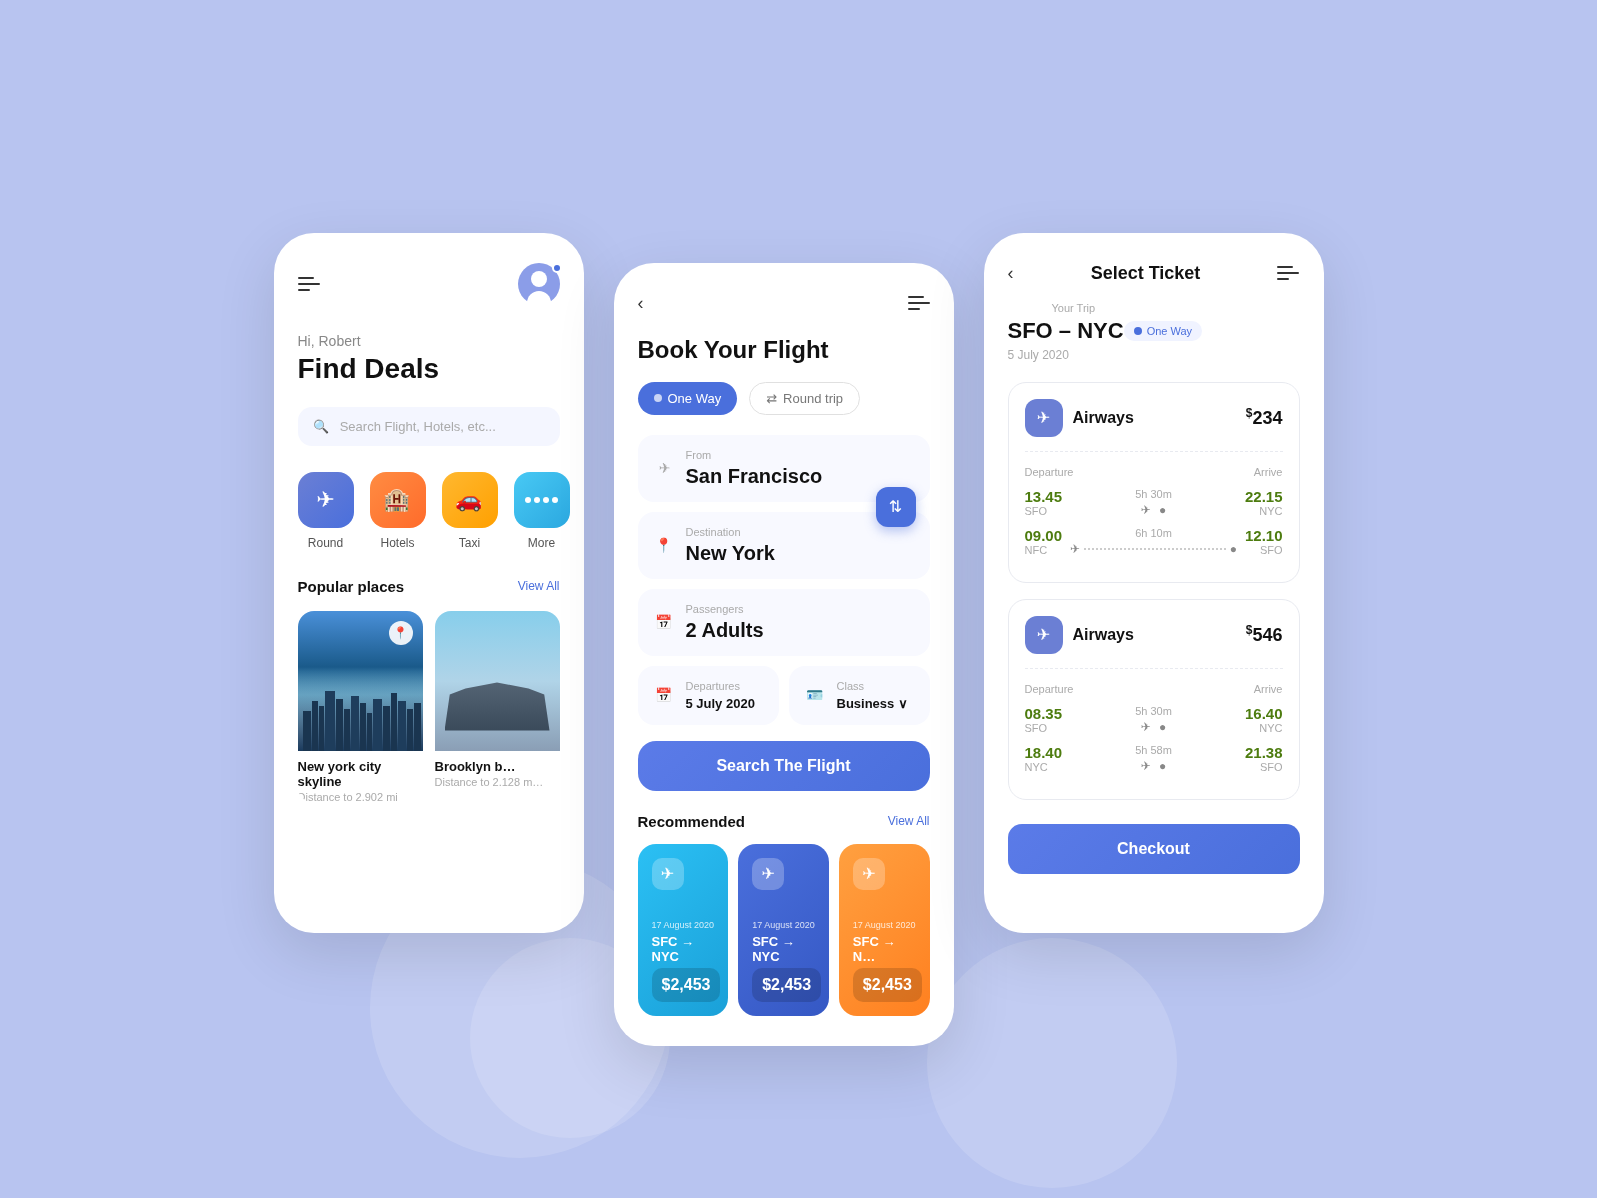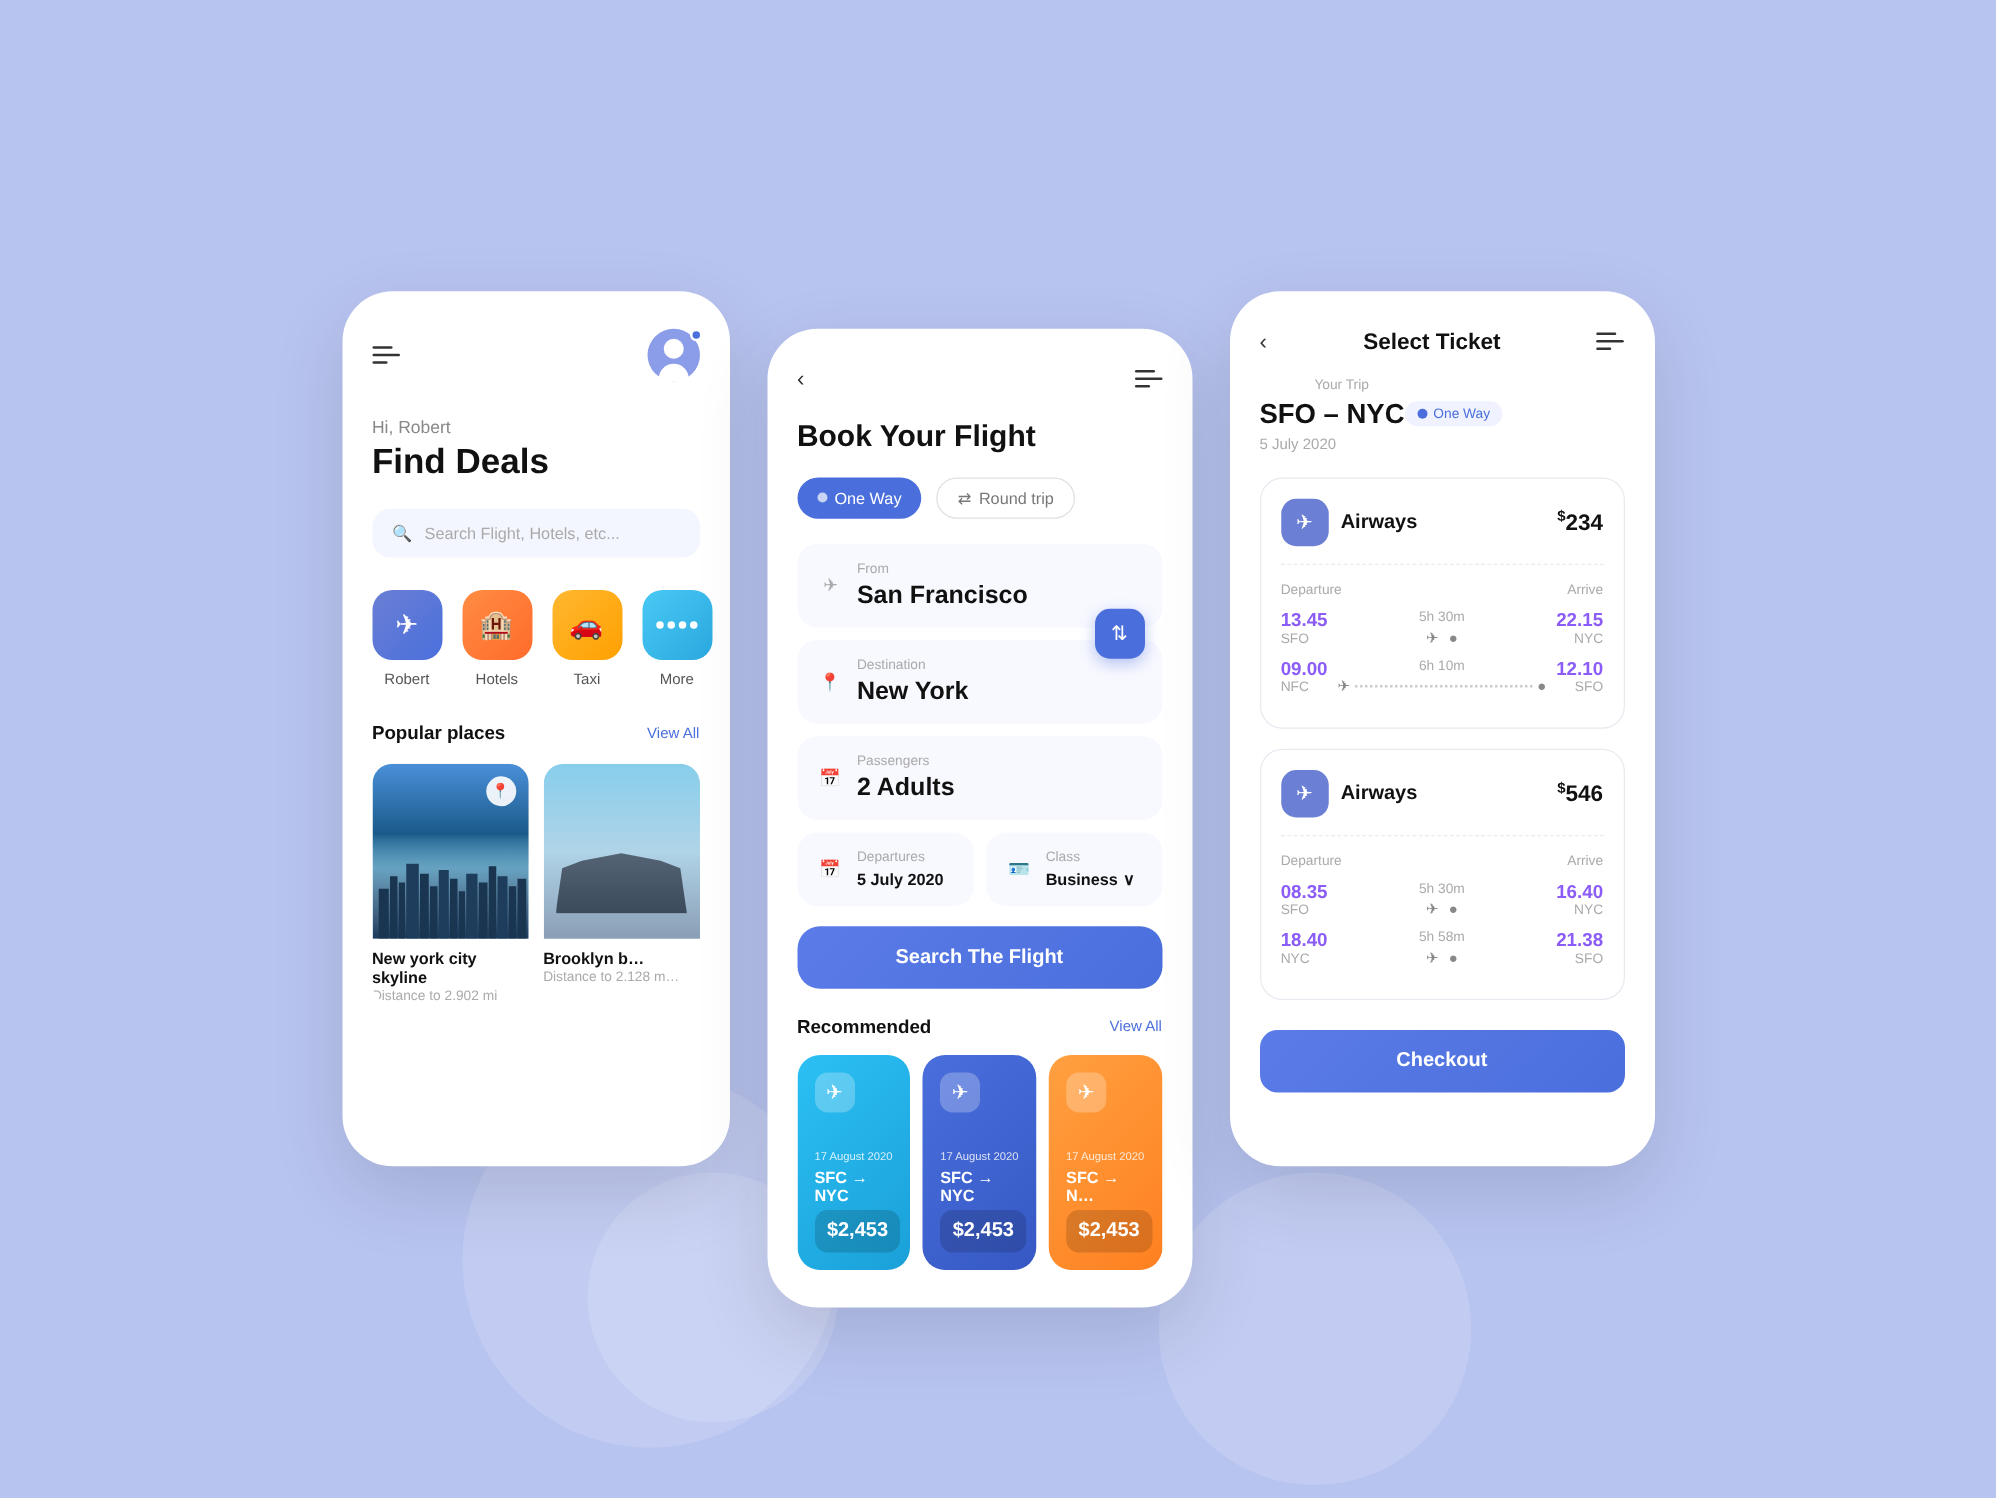--- a/index.html
+++ b/index.html
@@ -477,21 +477,21 @@
 
     .flight-row {
       display: grid;
       grid-template-columns: auto 1fr auto;
       align-items: center;
       gap: 8px;
       margin-bottom: 10px;
     }
 
     .flight-time-col { text-align: left; }
-    .flight-time { font-size: 15px; font-weight: 700; color: #8b5cf6; }
+    .flight-time { font-size: 15px; font-weight: 700; color: #4d7c0f; }
     .flight-code { font-size: 11px; color: #aaa; }
 
     .flight-mid {
       display: flex;
       align-items: center;
       gap: 4px;
       justify-content: center;
     }
 
     .flight-line {
@@ -568,21 +568,21 @@
       <div class="find-deals">Find Deals</div>
 
       <div class="search-bar">
         <span>🔍</span>
         <span>Search Flight, Hotels, etc...</span>
       </div>
 
       <div class="category-grid">
         <div class="cat-item">
           <div class="cat-icon bg-blue">✈</div>
-          <span class="cat-label">Robert</span>
+          <span class="cat-label">Round</span>
         </div>
         <div class="cat-item">
           <div class="cat-icon bg-orange">🏨</div>
           <span class="cat-label">Hotels</span>
         </div>
         <div class="cat-item">
           <div class="cat-icon bg-yellow">🚗</div>
           <span class="cat-label">Taxi</span>
         </div>
         <div class="cat-item">

